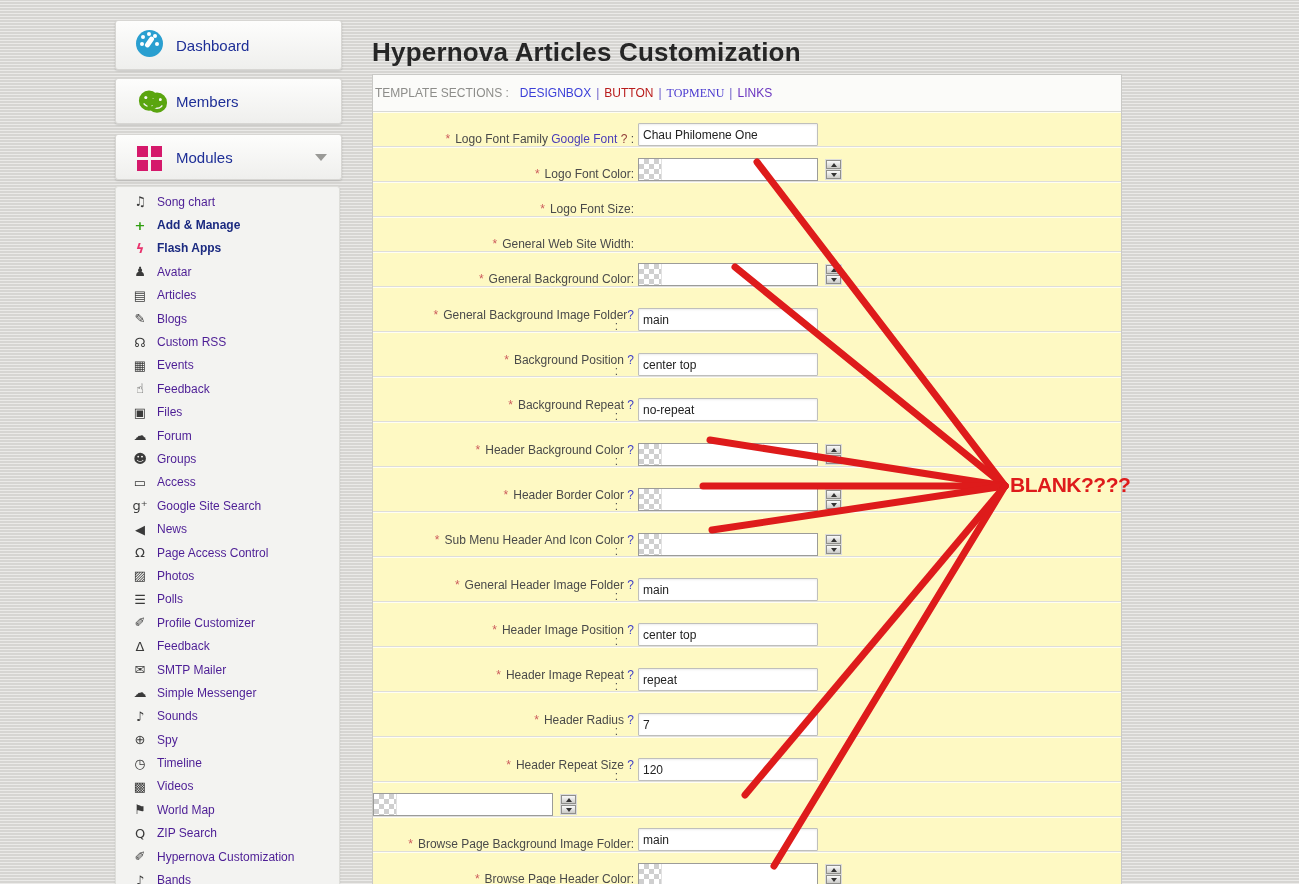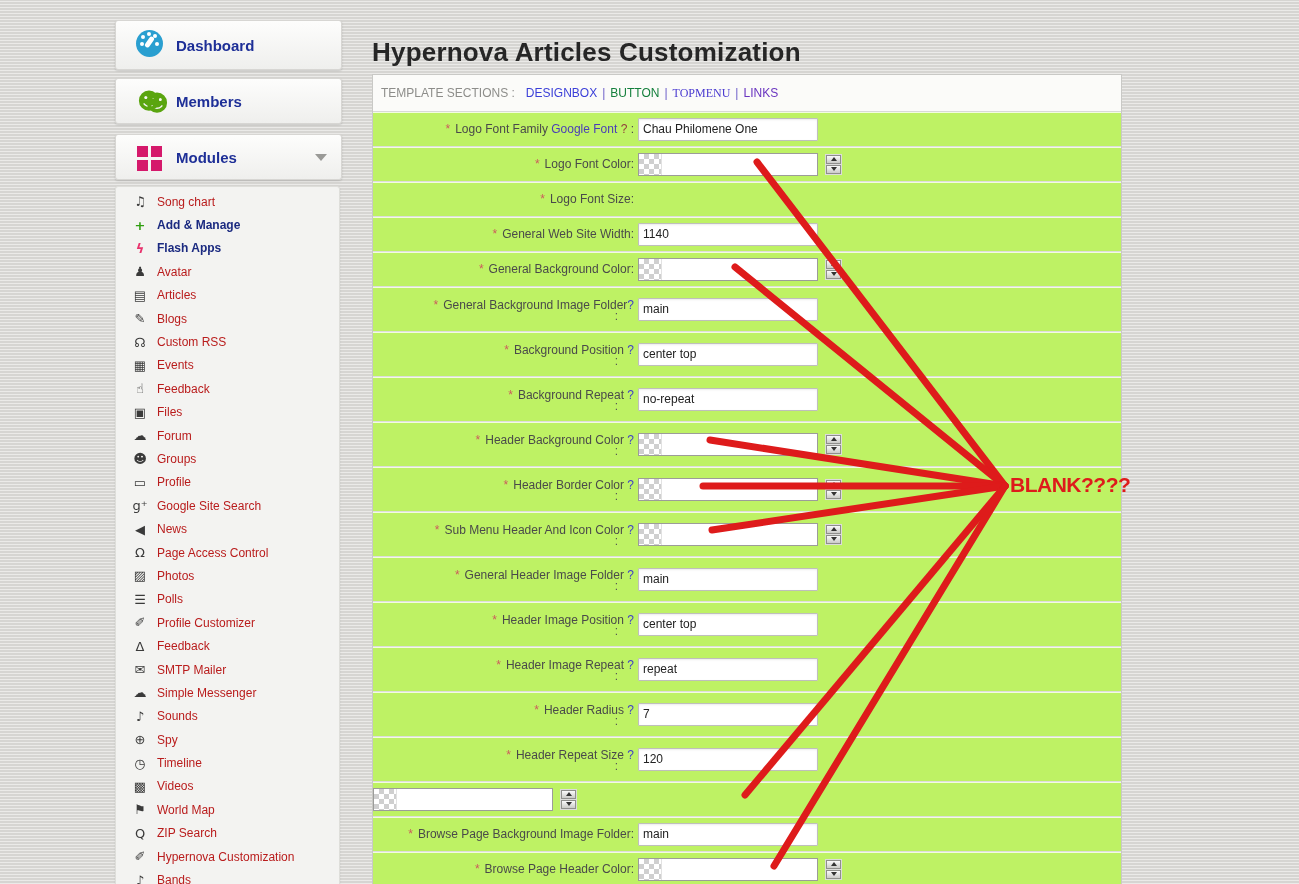--- a/index.html
+++ b/index.html
@@ -10,47 +10,47 @@
     background-image:repeating-linear-gradient(0deg, rgba(255,255,255,.45) 0 1px, rgba(0,0,0,0.02) 1px 3px);
   }
   
   .sidebar{position:absolute;left:115px;top:0;width:227px;}
   .navcard{
     position:absolute;left:0;width:225px;border:1px solid #d7d6d3;border-radius:3px;
     background:linear-gradient(#fdfdfc,#efefed);
     box-shadow:0 1px 2px rgba(0,0,0,.15);
     display:flex;align-items:center;cursor:pointer;
   }
-  .navcard .navlabel{font-size:15px;font-weight:bold;color:#1e2f97;}
+  .navcard .navlabel{font-size:15px;font-weight:normal;color:#1e2f97;}
   .nav-icon{width:30px;margin:0 12px 0 18px;text-align:center;flex:0 0 auto;}
   .gauge{width:27px;height:27px;border-radius:50%;background:#2a9fd0;position:relative;display:inline-block;}
   .gauge::after{content:"";position:absolute;left:11px;top:6px;width:5px;height:12px;background:#fff;border-radius:3px;transform:rotate(35deg);}
   .gauge::before{content:"";position:absolute;left:5px;top:5px;width:4px;height:4px;border-radius:50%;background:#fff;box-shadow:12px -1px 0 #fff,6px -3px 0 #fff,-1px 7px 0 #fff,14px 7px 0 #fff;}
   .members-glyph{font-family:"DejaVu Sans",sans-serif;font-size:23px;color:#5aa50f;line-height:23px;text-shadow:8px 2px 0 #5aa50f;}
   .modgrid{display:inline-grid;grid-template-columns:11px 11px;grid-gap:3px;}
   .modgrid span{width:11px;height:11px;background:#d5196b;display:block;}
   .chev{margin-left:auto;margin-right:14px;width:0;height:0;border-left:6px solid transparent;border-right:6px solid transparent;border-top:7px solid #9a9a97;}
   .listcard{
     position:absolute;left:0;top:186px;width:225px;height:710px;
     border:1px solid #dededa;border-radius:3px;background:#f3f3f1;
     box-shadow:0 1px 2px rgba(0,0,0,.10);
     padding-top:3px;box-sizing:border-box;
   }
   .moditem{display:flex;align-items:center;height:23.4px;cursor:pointer;}
   .moditem .micon{font-family:"DejaVu Sans",sans-serif;width:20px;margin-left:14px;text-align:center;font-size:13px;color:#3a3a3a;flex:0 0 auto;}
-  .moditem .mlabel{margin-left:7px;font-size:12px;color:#b91c1c;white-space:nowrap;}
+  .moditem .mlabel{margin-left:7px;font-size:12px;color:#4c1d95;white-space:nowrap;}
   .moditem .mlabel.bold{font-weight:bold;color:#1b2a80;}
   
   .page-title{position:absolute;left:372px;top:20px;font-size:26px;font-weight:bold;color:#262626;letter-spacing:.2px;}
   .panel{position:absolute;left:372px;top:74px;width:750px;height:811px;background:#fafaf8;border:1px solid #c9c9c6;box-sizing:border-box;}
-  .sections-row{height:36px;display:flex;align-items:center;padding:0 8px;border-bottom:1px solid #d9d9d6;background:#fbfbf9;font-size:12px;}
+  .sections-row{height:36px;display:flex;align-items:center;padding:0 2px;border-bottom:1px solid #d9d9d6;background:#fbfbf9;font-size:12px;}
   .sections-label{color:#8d8d8a;margin-right:6px;}
   .sec-link{text-decoration:none;font-size:12px;margin:0 5px;cursor:pointer;}
   .sec-pipe{color:#6d5ec9;}
-  .frow{display:flex;border-bottom:1px solid #dedddb;background:#bef264;box-shadow:inset 0 1px 0 rgba(255,255,255,.8);height:35px;box-sizing:border-box;}
+  .frow{display:flex;border-bottom:1px solid #dedddb;background:#fef9c3;box-shadow:inset 0 1px 0 rgba(255,255,255,.8);height:35px;box-sizing:border-box;align-items:flex-end;}
   .frow.tall{height:45px;}
   .lbl-wrap{width:265px;display:flex;flex-direction:column;align-items:flex-end;justify-content:center;box-sizing:border-box;padding-right:4px;}
   .lbl-line{white-space:nowrap;font-size:12px;color:#4a4a4a;}
   .req{color:#cc5c5c;margin-right:5px;}
   .helpq{color:#4040c8;text-decoration:none;cursor:pointer;}
   .helpq.maroon{color:#92403a;}
   .gflink{color:#4a3db8;text-decoration:none;cursor:pointer;}
   .colon-below{font-size:12px;color:#555;line-height:9px;padding-right:16px;}
   .field{flex:1;display:flex;align-items:center;}
   .tinput{width:170px;height:19px;border:1px solid #bfbfbc;background:#fff;box-shadow:inset 0 1px 2px rgba(0,0,0,.08);font-family:"Liberation Sans",sans-serif;font-size:12px;color:#222;padding:1px 4px;border-radius:1px;}
@@ -142,21 +142,21 @@
       <div class="moditem">
         <span class="micon">☁</span>
         <span class="mlabel">Forum</span>
       </div>
       <div class="moditem">
         <span class="micon">☻</span>
         <span class="mlabel">Groups</span>
       </div>
       <div class="moditem">
         <span class="micon">▭</span>
-        <span class="mlabel">Profile</span>
+        <span class="mlabel">Access</span>
       </div>
       <div class="moditem">
         <span class="micon">g⁺</span>
         <span class="mlabel">Google Site Search</span>
       </div>
       <div class="moditem">
         <span class="micon">◀</span>
         <span class="mlabel">News</span>
       </div>
       <div class="moditem">
@@ -220,21 +220,21 @@
         <span class="mlabel">Bands</span>
       </div>
     </div>
 </div>
 
 <h1 class="page-title">Hypernova Articles Customization</h1>
 
 <div class="panel">
   <div class="sections-row">
     <span class="sections-label">TEMPLATE SECTIONS :</span>
-    <span id="section-links"><a class="sec-link" style="color: rgb(59, 63, 216);">DESIGNBOX</a><span class="sec-pipe">|</span><a class="sec-link" style="color: #15803d;">BUTTON</a><span class="sec-pipe">|</span><a class="sec-link" style="color: rgb(74, 58, 208); font-family: Liberation Serif, serif;">TOPMENU</a><span class="sec-pipe">|</span><a class="sec-link" style="color: rgb(106, 53, 192); margin-top: 30px;">LINKS</a></span>
+    <span id="section-links"><a class="sec-link" style="color: rgb(59, 63, 216);">DESIGNBOX</a><span class="sec-pipe">|</span><a class="sec-link" style="color: #b91c1c;">BUTTON</a><span class="sec-pipe">|</span><a class="sec-link" style="color: rgb(74, 58, 208); font-family: Liberation Serif, serif;">TOPMENU</a><span class="sec-pipe">|</span><a class="sec-link" style="color: rgb(106, 53, 192); margin-top: 30px;">LINKS</a></span>
   </div>
   <div id="form-rows">
       <div class="frow">
         <div class="lbl-wrap">
           <div class="lbl-line"><span class="req">*</span><span>Logo Font Family</span> <a class="gflink">Google Font</a> <a class="helpq maroon">?</a><span> :</span></div>
         </div>
         <div class="field">
           <input class="tinput" type="text" value="Chau Philomene One" style="">
         </div>
       </div>
@@ -258,23 +258,20 @@
         </div>
       </div>
       <div class="frow">
         <div class="lbl-wrap">
           <div class="lbl-line"><span class="req">*</span><span>Logo Font Size:</span></div>
         </div>
       </div>
       <div class="frow">
         <div class="lbl-wrap">
           <div class="lbl-line"><span class="req">*</span><span>General Web Site Width:</span></div>
-        </div>
-        <div class="field">
-          <input class="tinput" type="text" value="1140" style="">
         </div>
       </div>
       <div class="frow">
         <div class="lbl-wrap">
           <div class="lbl-line"><span class="req">*</span><span>General Background Color:</span></div>
         </div>
         <div class="field">
           <div class="colorwidget">
             <div class="swatch"></div>
             <input class="cinput" type="text" value="" style="">

